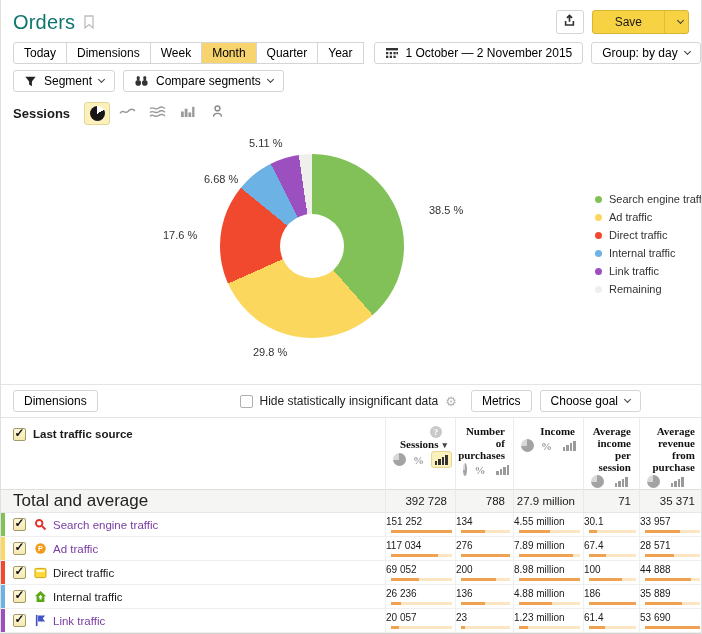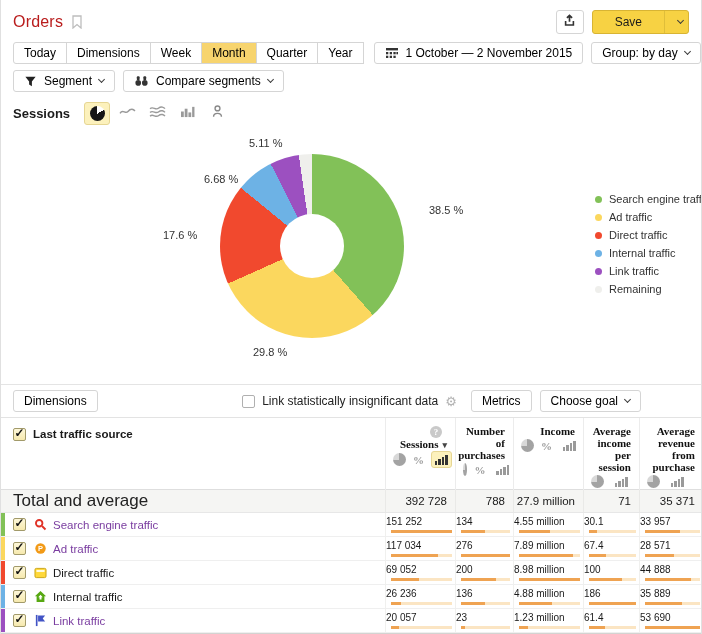--- a/index.html
+++ b/index.html
@@ -4,21 +4,21 @@
 <style>
   * { box-sizing: border-box; margin: 0; padding: 0; }
   html,body { background:#fff; }
   body { font-family:"Liberation Sans", sans-serif; color:#1a1a1a; }
   #app { width:702px; height:634px; overflow:hidden; position:relative; background:#fff;
          border-left:1px solid #e0e0e0; border-right:1px solid #e0e0e0; }
 
   
   .hdr { padding:8px 12px 0; }
   .title-row { display:flex; align-items:center; height:28px; }
-  .page-title { font-size:16px; color:#b91c1c; letter-spacing:.2px; }
+  .page-title { font-size:20px; color:#0f766e; letter-spacing:.2px; }
   .bookmark { margin-left:8px; display:inline-flex; }
   .title-spacer { flex:1; }
   .sq-btn { width:28px; height:24px; border:1px solid #d5d5d5; border-radius:3px; background:#fff;
             display:inline-flex; align-items:center; justify-content:center; cursor:pointer; }
   .save-btn { margin-left:8px; height:24px; display:inline-flex; border:1px solid #d8b433; border-radius:3px;
               background:#f7d243; overflow:hidden; cursor:pointer; }
   .save-main { padding:0 22px; font-size:12px; display:flex; align-items:center; }
   .save-arrow { width:24px; border-left:1px solid #dfbe3a; display:flex; align-items:center; justify-content:center; }
 
   .toolbar-row { margin-top:6px; display:flex; align-items:center; }
@@ -260,21 +260,21 @@
           <span class="bullet" style="background: rgb(239, 239, 236);"></span>
           <span>Remaining</span>
         </div>
     </div>
   </div>
 
   <div class="controls">
     <span class="btn">Dimensions</span>
     <span class="hide-group">
       <span class="cb"></span>
-      <span>Link statistically insignificant data</span>
+      <span>Hide statistically insignificant data</span>
       <span class="gear">⚙</span>
     </span>
     <span class="btn">Metrics</span>
     <span class="btn gap8">
       <span>Choose goal</span>
       <span class="chev"></span>
     </span>
     <span class="spacer-r"></span>
   </div>
 

